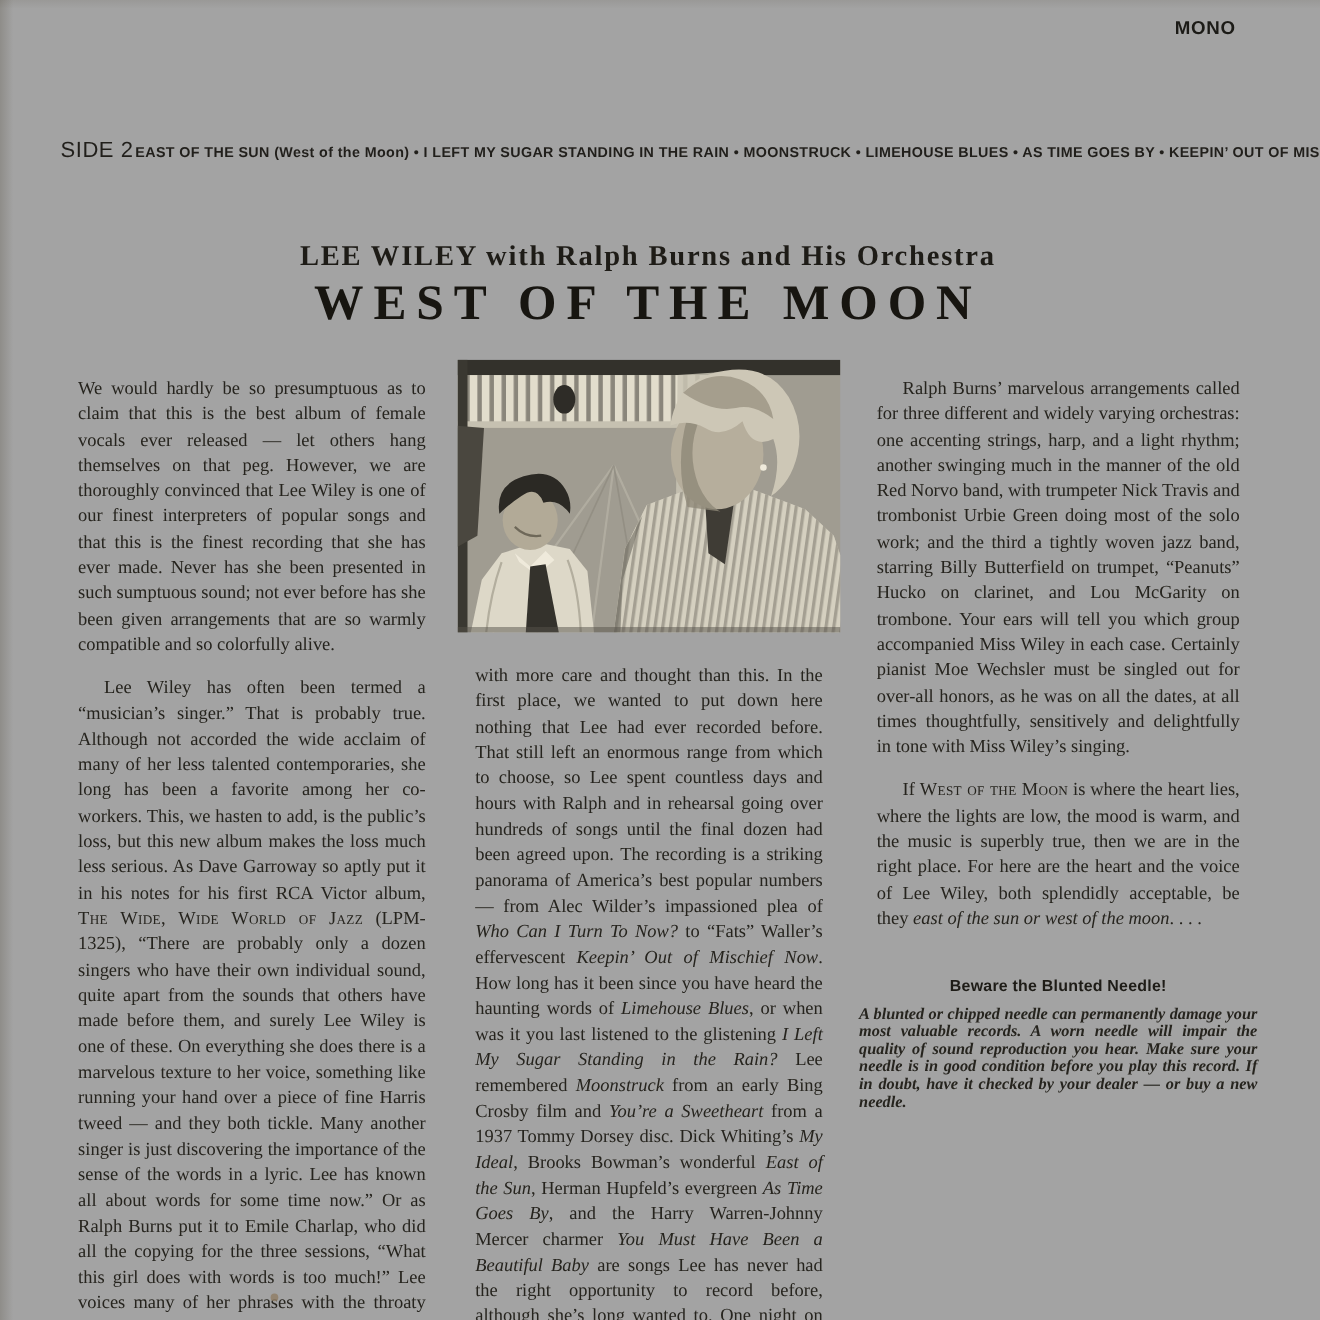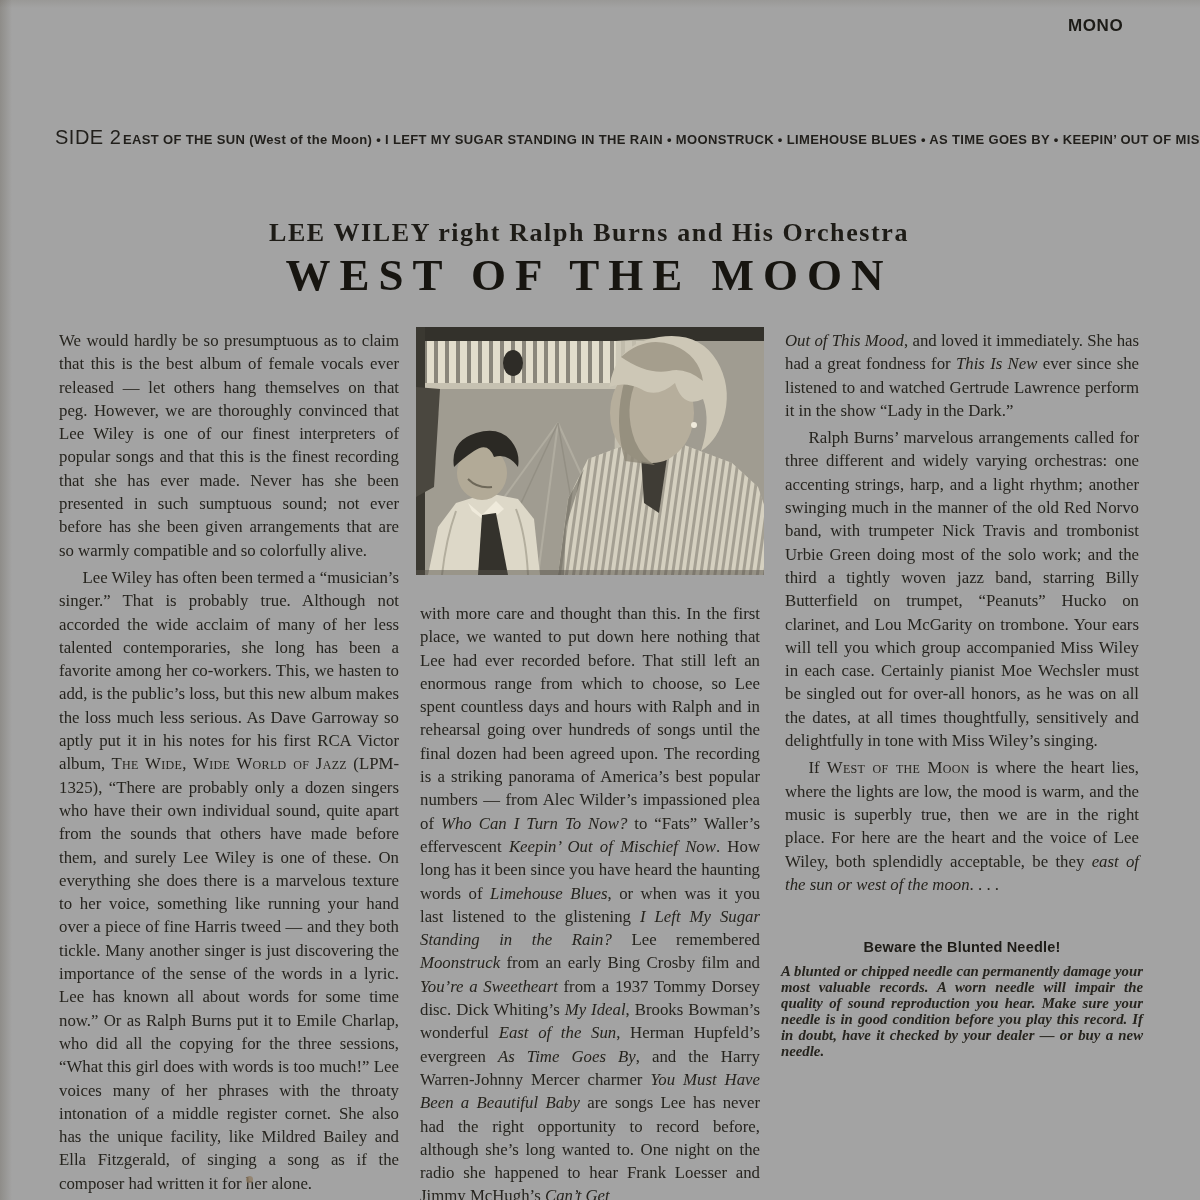--- a/index.html
+++ b/index.html
@@ -22,21 +22,21 @@
   .side-tracks{font-family:"Liberation Sans",sans-serif;font-weight:bold;
     font-size:13px;letter-spacing:.35px;color:#211f1b;}
   .header{position:absolute;left:0;right:22px;top:218px;text-align:center;}
   .artist-line{font-size:26px;font-weight:bold;letter-spacing:1.6px;color:#1e1c17;}
   .album-title{font-size:45px;font-weight:bold;letter-spacing:9px;margin-top:1px;color:#17150ف;color:#171510;}
   .columns{position:absolute;left:55px;top:325px;width:1088px;display:flex;}
   .col{font-size:16.8px;line-height:23.3px;text-align:justify;color:#26241e;}
   .col-left{width:348px;margin-right:13px;}
   .col-mid{width:348px;margin-right:17px;}
   .col-right{width:362px;}
-  .para{margin:4px;}
+  .para{margin:16px;}
   .para.indent{text-indent:1.4em;}
   .i{font-style:italic;}
   .sc{font-variant:small-caps;letter-spacing:.3px;}
   .photo-frame{width:348px;height:248px;margin-top:2px;display:block;}
   .photo-caption{text-align:center;font-size:14.5px;margin-top:9px;color:#2c2a24;}
   .mid-paras{margin-top:27px;}
   .note{margin-top:21px;}
   .note-heading{font-family:"Liberation Sans",sans-serif;font-weight:bold;
     font-size:14.5px;text-align:center;letter-spacing:.2px;color:#1e1c17;}
   .note-body{font-style:italic;font-weight:bold;font-size:14.8px;line-height:16px;
@@ -55,21 +55,21 @@
   <div class="mono">MONO</div>
 
   <div class="sides">
     <div class="side-row">
       <span class="side-label">SIDE 2</span>
       <span class="side-tracks">EAST OF THE SUN (West of the Moon)  •  I LEFT MY SUGAR STANDING IN THE RAIN  •  MOONSTRUCK  •  LIMEHOUSE BLUES  •  AS TIME GOES BY  •  KEEPIN’ OUT OF MISCHIEF NOW</span>
     </div>
   </div>
 
   <div class="header">
-    <div class="artist-line">LEE WILEY right Ralph Burns and His Orchestra</div>
+    <div class="artist-line">LEE WILEY with Ralph Burns and His Orchestra</div>
     <div class="album-title">WEST OF THE MOON</div>
   </div>
 
   <div class="columns">
 
     <div class="col col-left">
         <p class="para"><span>We would hardly be so presumptuous as to claim that this is the best album of female vocals ever released — let others hang themselves on that peg. However, we are thoroughly convinced that Lee Wiley is one of our finest interpreters of popular songs and that this is the finest recording that she has ever made. Never has she been presented in such sumptuous sound; not ever before has she been given arrangements that are so warmly compatible and so colorfully alive.</span></p>
         <p class="para indent"><span>Lee Wiley has often been termed a “musician’s singer.” That is probably true. Although not accorded the wide acclaim of many of her less talented contemporaries, she long has been a favorite among her co-workers. This, we hasten to add, is the public’s loss, but this new album makes the loss much less serious. As Dave Garroway so aptly put it in his notes for his first RCA Victor album, </span><span class="sc">The Wide, Wide World of Jazz</span><span> (LPM-1325), “There are probably only a dozen singers who have their own individual sound, quite apart from the sounds that others have made before them, and surely Lee Wiley is one of these. On everything she does there is a marvelous texture to her voice, something like running your hand over a piece of fine Harris tweed — and they both tickle. Many another singer is just discovering the importance of the sense of the words in a lyric. Lee has known all about words for some time now.” Or as Ralph Burns put it to Emile Charlap, who did all the copying for the three sessions, “What this girl does with words is too much!” Lee voices many of her phrases with the throaty intonation of a middle register cornet. She also has the unique facility, like Mildred Bailey and Ella Fitzgerald, of singing a song as if the composer had written it for her alone.</span></p>
         <p class="para indent"><span>As for the songs, it is difficult to imagine an album for which the material to be recorded was selected</span></p>
       </div>
@@ -126,21 +126,20 @@
         </g>
         <rect x="0" y="243" width="348" height="5" fill="#55524a" opacity="0.5"></rect>
       </svg>
       <div class="mid-paras">
           <p class="para"><span>with more care and thought than this. In the first place, we wanted to put down here nothing that Lee had ever recorded before. That still left an enormous range from which to choose, so Lee spent countless days and hours with Ralph and in rehearsal going over hundreds of songs until the final dozen had been agreed upon. The recording is a striking panorama of America’s best popular numbers — from Alec Wilder’s impassioned plea of </span><span class="i">Who Can I Turn To Now?</span><span> to “Fats” Waller’s effervescent </span><span class="i">Keepin’ Out of Mischief Now</span><span>. How long has it been since you have heard the haunting words of </span><span class="i">Limehouse Blues</span><span>, or when was it you last listened to the glistening </span><span class="i">I Left My Sugar Standing in the Rain?</span><span> Lee remembered </span><span class="i">Moonstruck</span><span> from an early Bing Crosby film and </span><span class="i">You’re a Sweetheart</span><span> from a 1937 Tommy Dorsey disc. Dick Whiting’s </span><span class="i">My Ideal</span><span>, Brooks Bowman’s wonderful </span><span class="i">East of the Sun</span><span>, Herman Hupfeld’s evergreen </span><span class="i">As Time Goes By</span><span>, and the Harry Warren-Johnny Mercer charmer </span><span class="i">You Must Have Been a Beautiful Baby</span><span> are songs Lee has never had the right opportunity to record before, although she’s long wanted to. One night on the radio she happened to hear Frank Loesser and Jimmy McHugh’s </span><span class="i">Can’t Get</span></p>
         </div>
     </div>
 
     <div class="col col-right">
       <div>
-          <p class="para"><span class="i">Out of This Mood</span><span>, and loved it immediately. She has had a great fondness for </span><span class="i">This Is New</span><span> ever since she listened to and watched Gertrude Lawrence perform it in the show “Lady in the Dark.”</span></p>
           <p class="para indent"><span>Ralph Burns’ marvelous arrangements called for three different and widely varying orchestras: one accenting strings, harp, and a light rhythm; another swinging much in the manner of the old Red Norvo band, with trumpeter Nick Travis and trombonist Urbie Green doing most of the solo work; and the third a tightly woven jazz band, starring Billy Butterfield on trumpet, “Peanuts” Hucko on clarinet, and Lou McGarity on trombone. Your ears will tell you which group accompanied Miss Wiley in each case. Certainly pianist Moe Wechsler must be singled out for over-all honors, as he was on all the dates, at all times thoughtfully, sensitively and delightfully in tone with Miss Wiley’s singing.</span></p>
           <p class="para indent"><span>If </span><span class="sc">West of the Moon</span><span> is where the heart lies, where the lights are low, the mood is warm, and the music is superbly true, then we are in the right place. For here are the heart and the voice of Lee Wiley, both splendidly acceptable, be they </span><span class="i">east of the sun or west of the moon</span><span>. . . .</span></p>
         </div>
 
       <div class="note">
       </div>
 
       <div class="note note-needle">
         <div class="note-heading">Beware the Blunted Needle!</div>
         <div class="note-body">A blunted or chipped needle can permanently damage your most valuable records. A worn needle will impair the quality of sound reproduction you hear. Make sure your needle is in good condition before you play this record. If in doubt, have it checked by your dealer — or buy a new needle.</div>

